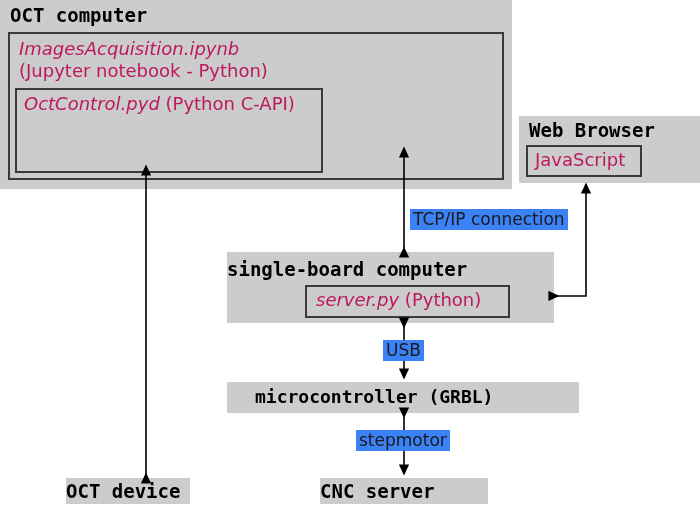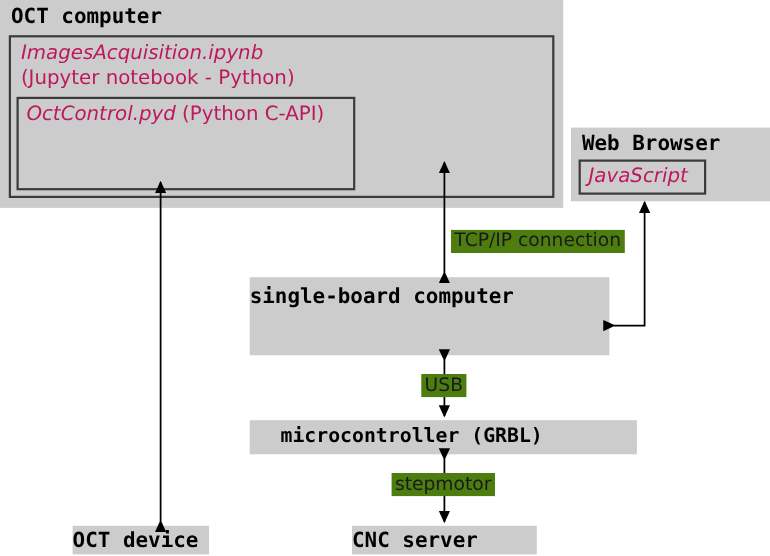--- a/index.html
+++ b/index.html
@@ -37,21 +37,21 @@
     white-space: nowrap;
   }
   .ital {
     font-style: italic;
   }
   .label-free {
     position: absolute;
     font-family: "DejaVu Sans", sans-serif;
     color: #1a1a1a;
     white-space: nowrap;
-    background: #4d7c0f;
+    background: #3b82f6;
     padding: 0 3px;
   }
   svg.arrows {
     position: absolute;
     left: 0;
     top: 0;
     width: 700px;
     height: 505px;
     pointer-events: none;
   }
@@ -80,25 +80,30 @@
       <span class="sans ital">OctControl.pyd</span><span class="sans"> (Python C-API)</span>
     </div>
   </div>
 
 
 
   <div class="box gray" style="left:519px; top:116px; width:181px; height:67px;">
     <div class="mono-title" style="position:absolute; left:10px; top:3px; font-size:19px; line-height:22px;">Web Browser</div>
   </div>
   <div class="box gray outlined" style="left:526px; top:145px; width:116px; height:32px;">
-    <div class="sans" style="position:absolute; left:7px; top:2px; font-size:18px; line-height:22px;font-style:italic;">JavaScript</div>
+    <div class="sans" style="position:absolute; left:7px; top:2px; font-size:18px; line-height:22px;">JavaScript</div>
   </div>
 
   <div class="box gray" style="left:227px; top:252px; width:327px; height:71px;">
     <div class="mono-title txt-center" style="left:0; top:6px; font-size:19px; line-height:22px;">single-board computer</div>
+  </div>
+  <div class="box gray outlined" style="left:305px; top:285px; width:205px; height:33px;">
+    <div style="position:absolute; left:9px; top:2px; font-size:18px; line-height:22px; white-space:nowrap;">
+      <span class="sans ital">server.py</span><span class="sans"> (Python)</span>
+    </div>
   </div>
 
   <div class="box gray" style="left:227px; top:382px; width:352px; height:31px;">
     <div class="mono-title txt-center" style="left:0; top:4px; font-size:18px; line-height:22px;margin-left:28px;">microcontroller (GRBL)</div>
   </div>
 
   <div class="box gray" style="left:66px; top:478px; width:124px; height:26px;">
     <div class="mono-title txt-center" style="left:0; top:2px; font-size:19px; line-height:22px;">OCT device</div>
   </div>
 

